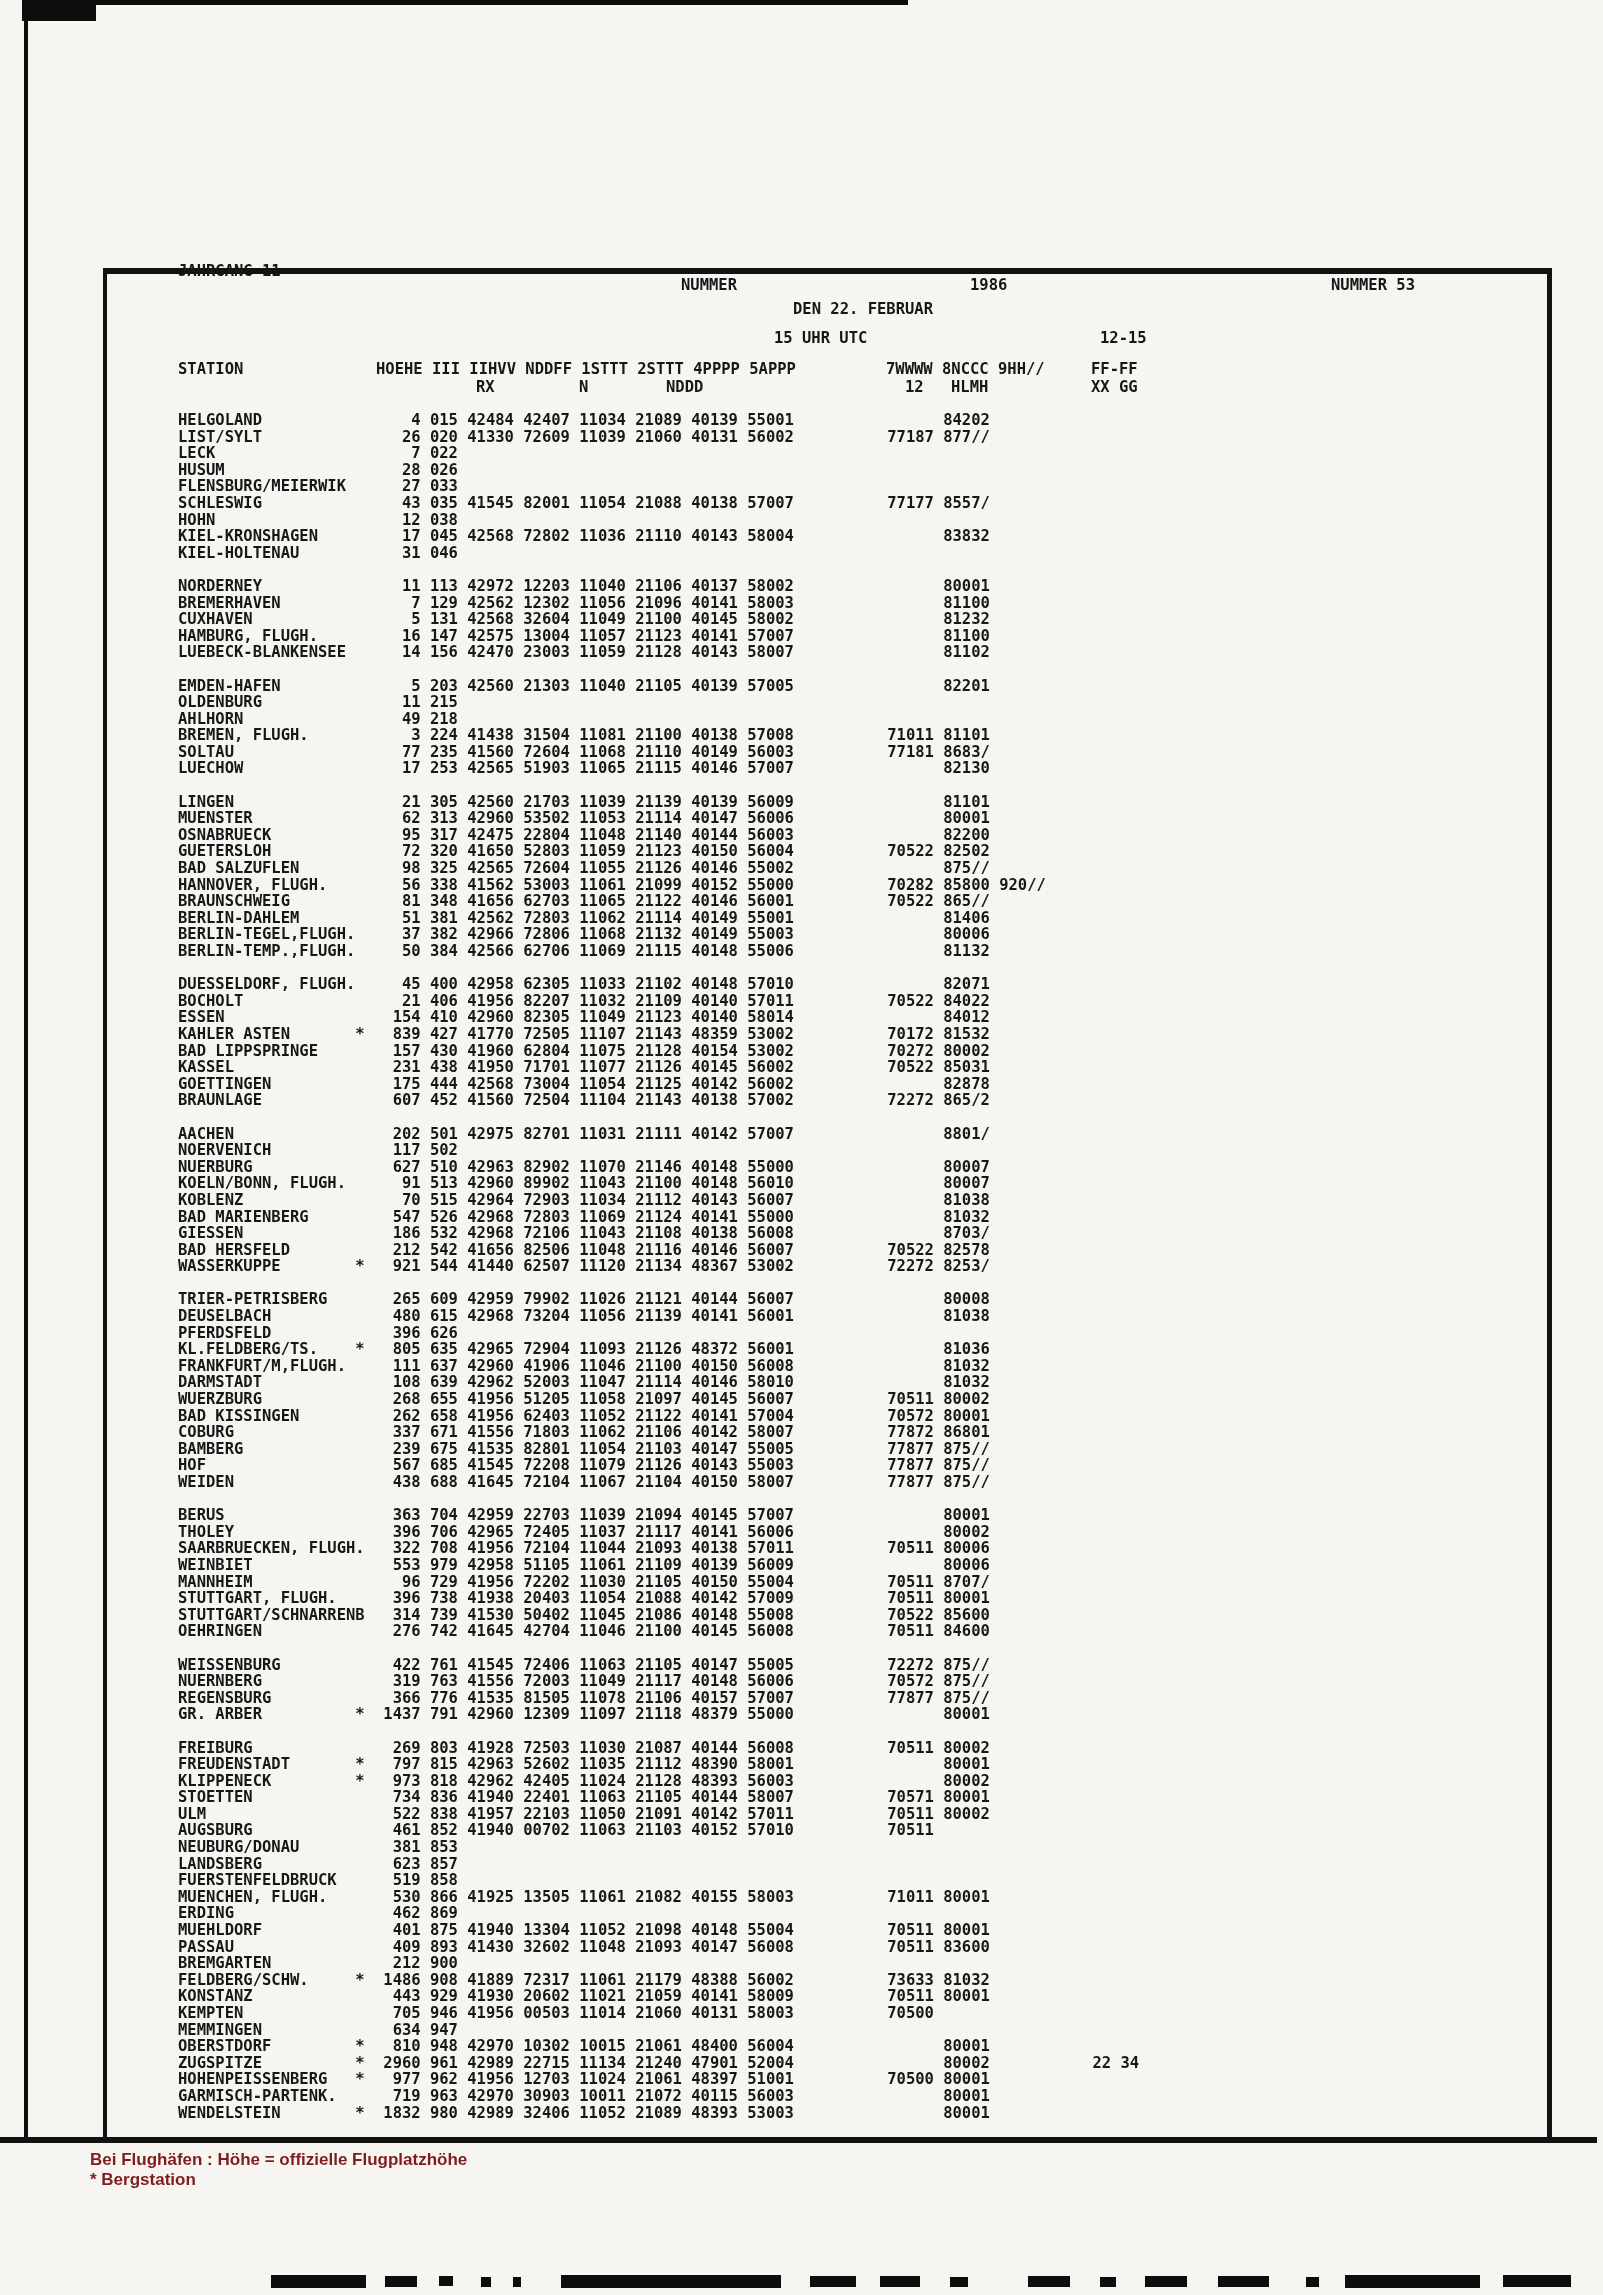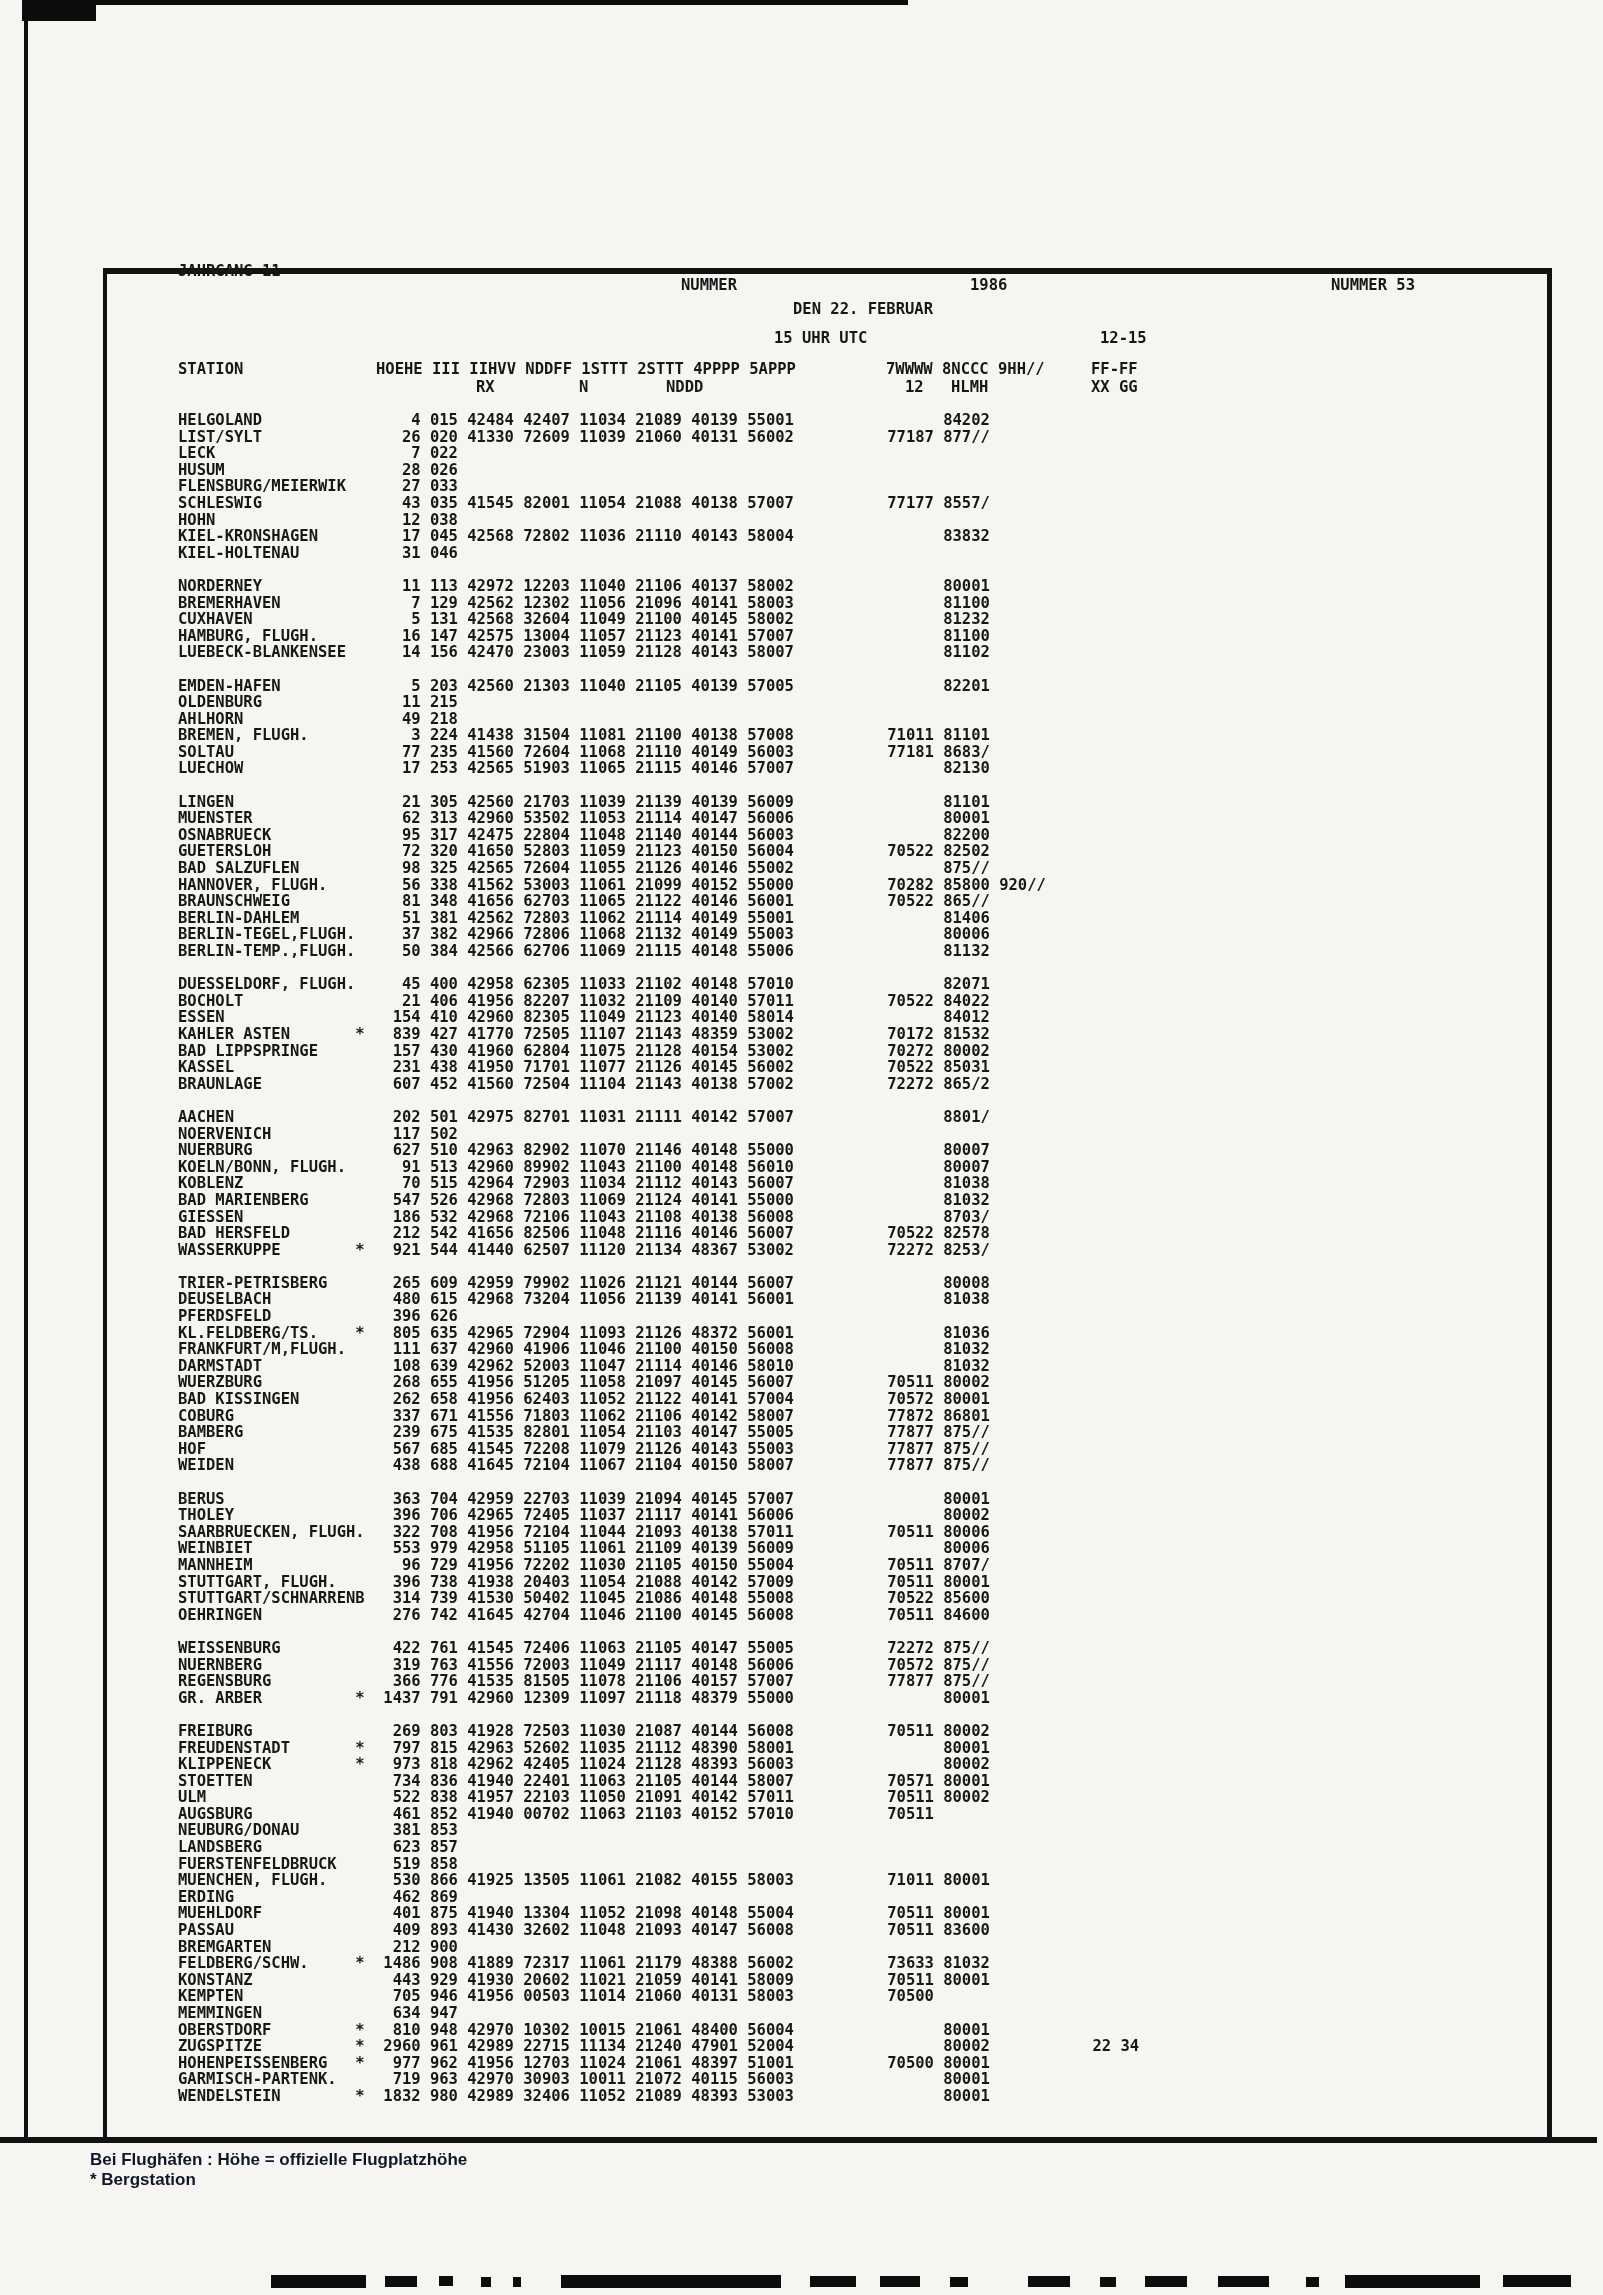--- a/index.html
+++ b/index.html
@@ -39,21 +39,21 @@
   
   .artifact{position:absolute;background:#0d0d0d;}
   
   .rows{position:absolute;left:178px;top:412px;}
   .rows .r{height:16.6px;white-space:pre;font-family:"DejaVu Sans Mono",monospace;font-weight:700;font-size:15.5px;line-height:16.6px;}
   .footnote{
     position:absolute;
     font-family:"Liberation Sans", sans-serif;
     font-weight:700;
     font-size:17px;
-    color:#0f172a;
+    color:#7f1d1d;
     white-space:pre;
   }
 </style>
 </head>
 <body>
 
 <div class="artifact" style="left:22.4px;top:0;width:74px;height:21px;"></div>
 <div class="artifact" style="left:22.4px;top:0;width:886px;height:4.8px;"></div>
 <div class="artifact" style="left:24px;top:19px;width:4px;height:2121px;"></div>
 
@@ -115,20 +115,21 @@
     <div class="r">BERLIN-DAHLEM           51 381 42562 72803 11062 21114 40149 55001                81406</div>
     <div class="r">BERLIN-TEGEL,FLUGH.     37 382 42966 72806 11068 21132 40149 55003                80006</div>
     <div class="r">BERLIN-TEMP.,FLUGH.     50 384 42566 62706 11069 21115 40148 55006                81132</div>
     <div class="r"> </div>
     <div class="r">DUESSELDORF, FLUGH.     45 400 42958 62305 11033 21102 40148 57010                82071</div>
     <div class="r">BOCHOLT                 21 406 41956 82207 11032 21109 40140 57011          70522 84022</div>
     <div class="r">ESSEN                  154 410 42960 82305 11049 21123 40140 58014                84012</div>
     <div class="r">KAHLER ASTEN       *   839 427 41770 72505 11107 21143 48359 53002          70172 81532</div>
     <div class="r">BAD LIPPSPRINGE        157 430 41960 62804 11075 21128 40154 53002          70272 80002</div>
     <div class="r">KASSEL                 231 438 41950 71701 11077 21126 40145 56002          70522 85031</div>
+    <div class="r">GOETTINGEN             175 444 42568 73004 11054 21125 40142 56002                82878</div>
     <div class="r">BRAUNLAGE              607 452 41560 72504 11104 21143 40138 57002          72272 865/2</div>
     <div class="r"> </div>
     <div class="r">AACHEN                 202 501 42975 82701 11031 21111 40142 57007                8801/</div>
     <div class="r">NOERVENICH             117 502</div>
     <div class="r">NUERBURG               627 510 42963 82902 11070 21146 40148 55000                80007</div>
     <div class="r">KOELN/BONN, FLUGH.      91 513 42960 89902 11043 21100 40148 56010                80007</div>
     <div class="r">KOBLENZ                 70 515 42964 72903 11034 21112 40143 56007                81038</div>
     <div class="r">BAD MARIENBERG         547 526 42968 72803 11069 21124 40141 55000                81032</div>
     <div class="r">GIESSEN                186 532 42968 72106 11043 21108 40138 56008                8703/</div>
     <div class="r">BAD HERSFELD           212 542 41656 82506 11048 21116 40146 56007          70522 82578</div>

